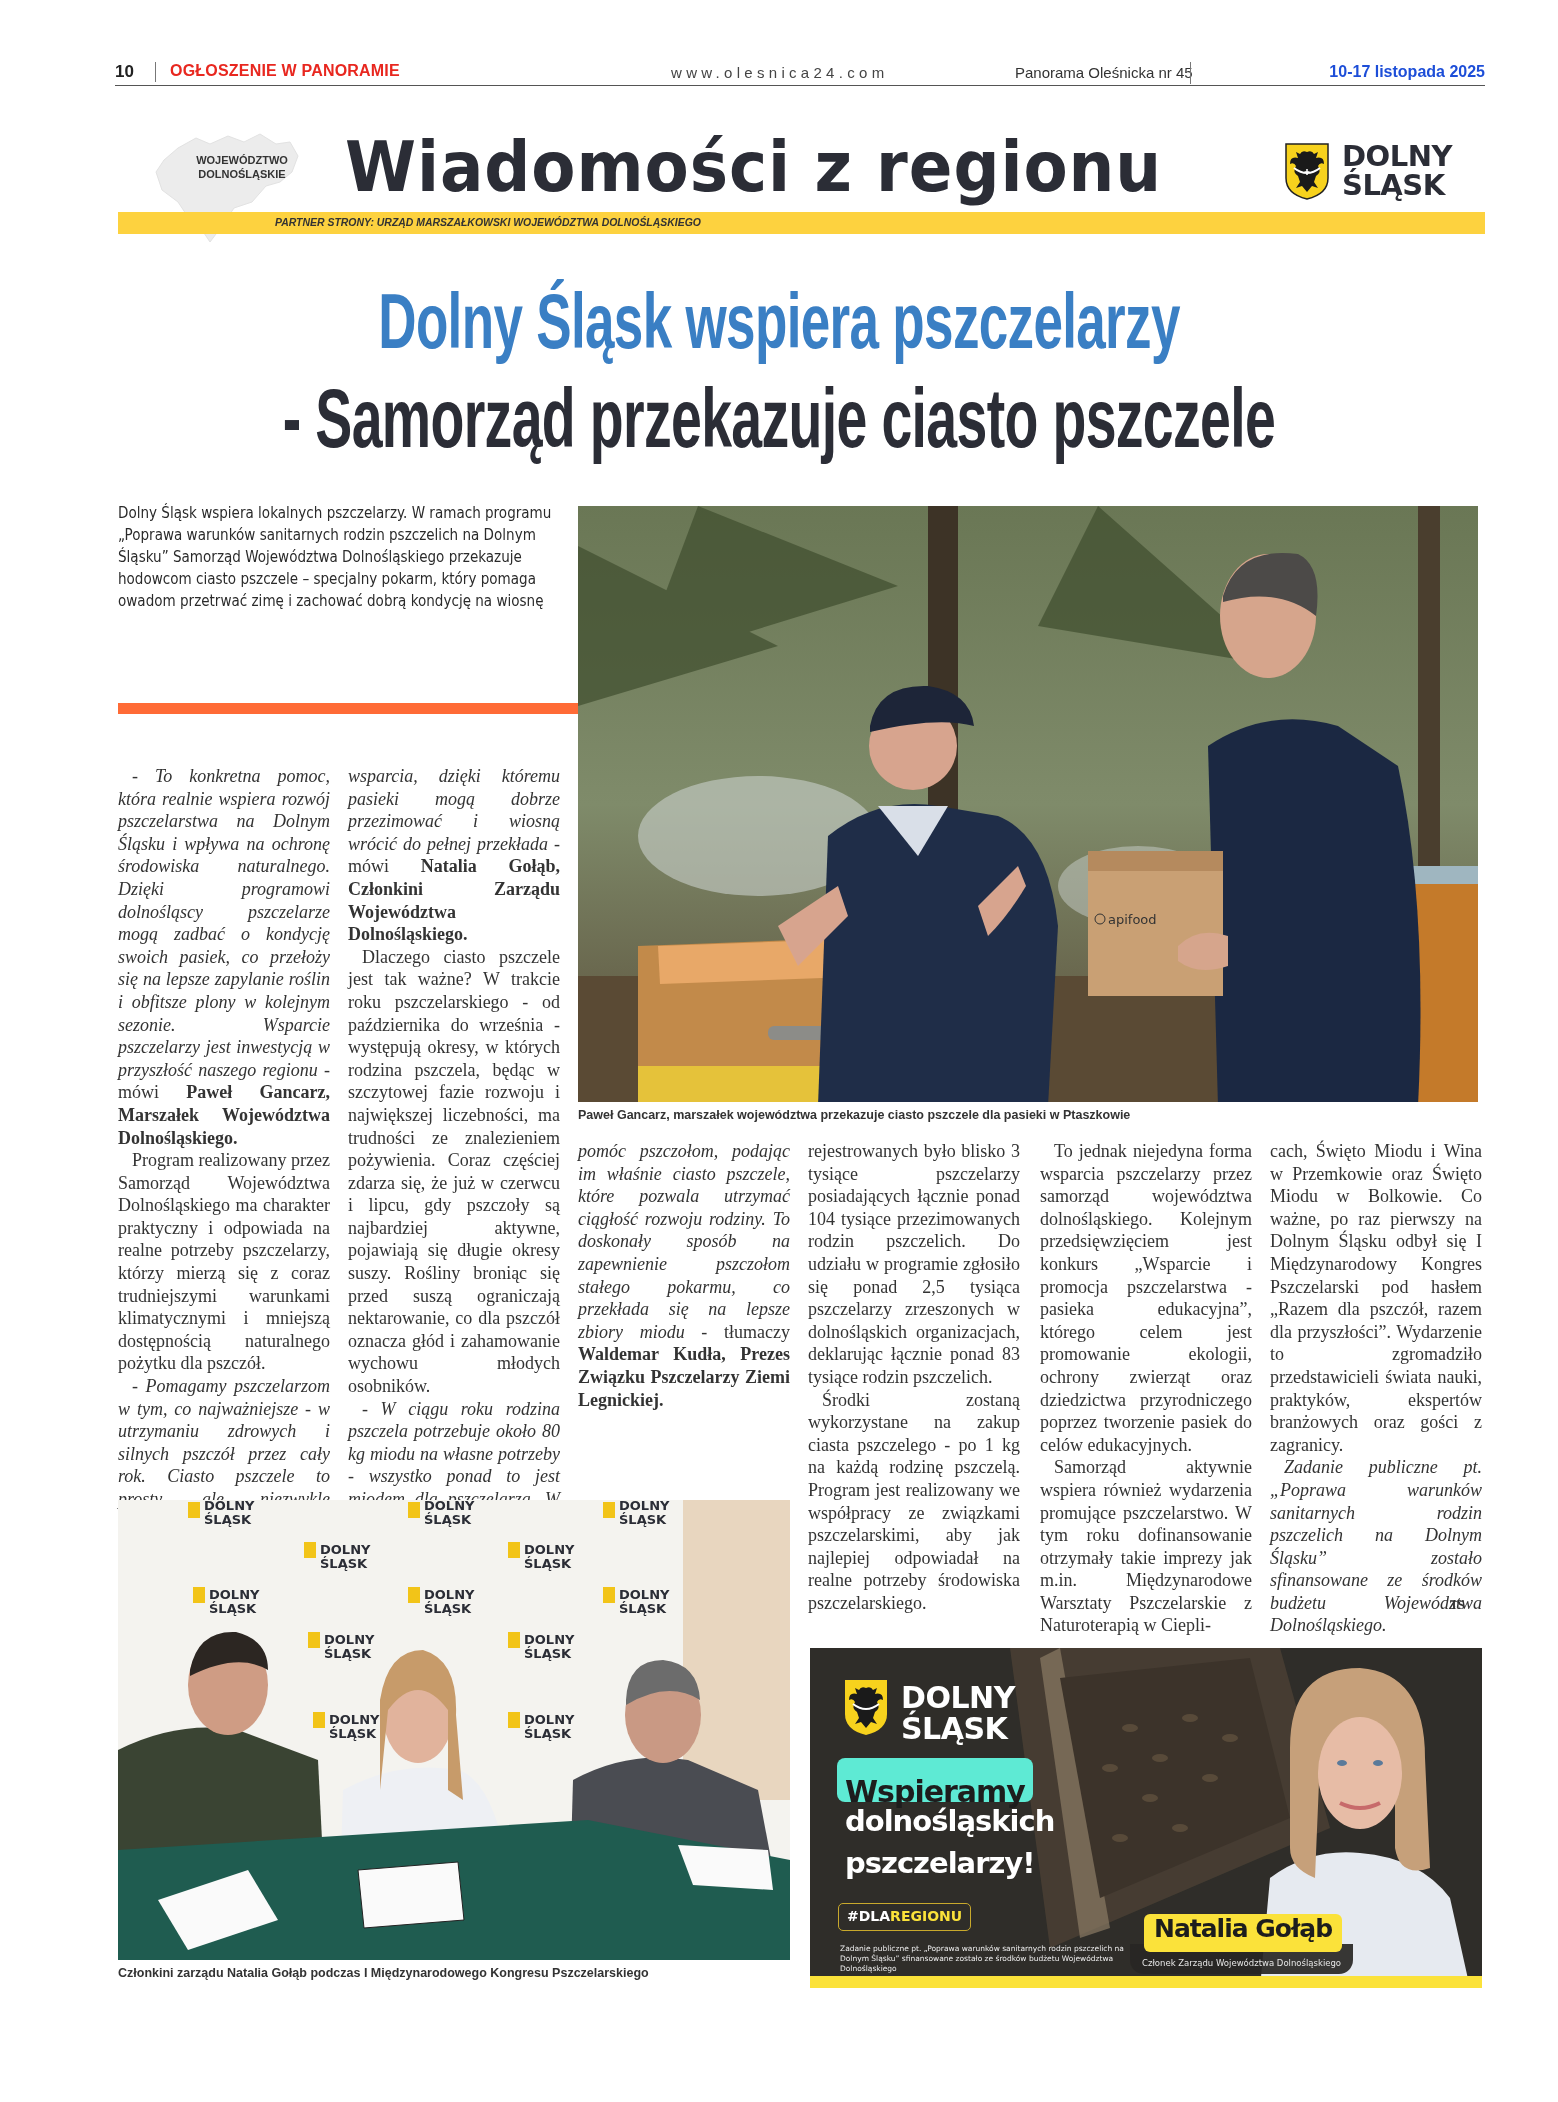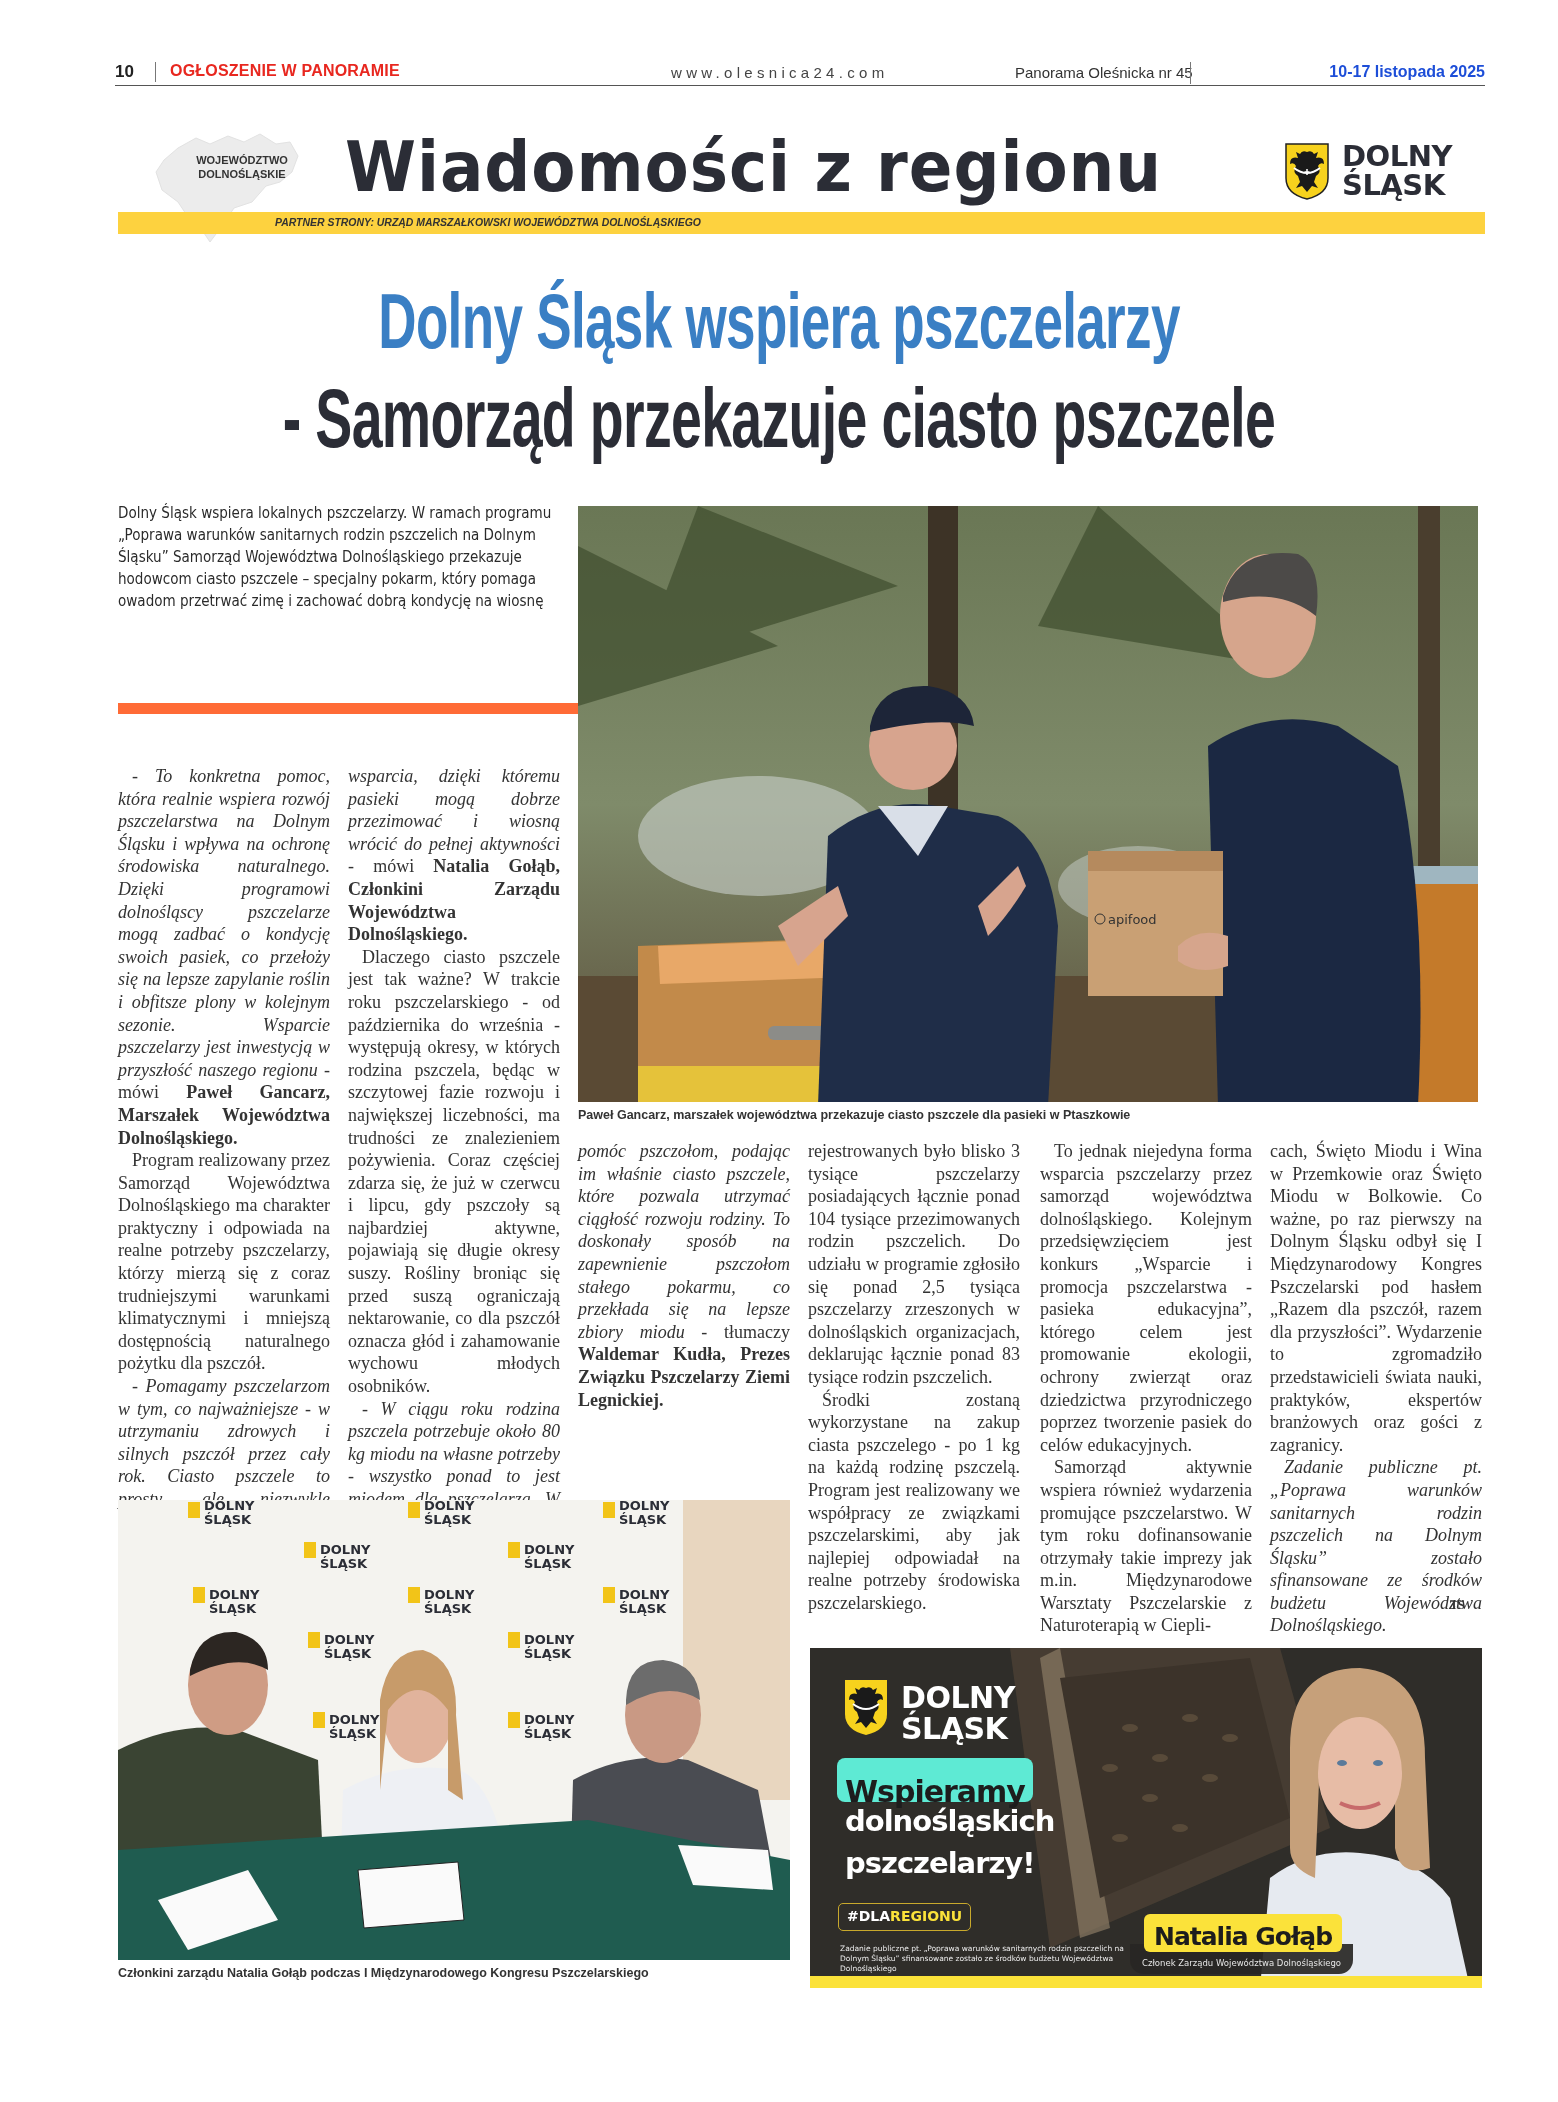--- a/index.html
+++ b/index.html
@@ -65,21 +65,21 @@
   .ad .bg { position: absolute; inset: 0; }
   .ad .ad-logo { position: absolute; left: 33px; top: 30px; }
   .ad .ad-logo .txt { position: absolute; left: 58px; top: 4px; font: bold 30px "DejaVu Sans", sans-serif; color: #fff; line-height: 31px; white-space: nowrap; letter-spacing: -0.5px; }
   .ad .pill { position: absolute; left: 27px; top: 110px; background: #5eead4; border-radius: 8px; padding: 12px 8px; font: bold 30px "DejaVu Sans", sans-serif; color: #1d1d1d; height: 44px; line-height: 44px; letter-spacing: -1px; }
   .ad .l2 { position: absolute; left: 35px; top: 156px; font: bold 29px "DejaVu Sans", sans-serif; color: #fff; letter-spacing: -1px; }
   .ad .l3 { position: absolute; left: 35px; top: 198px; font: bold 29px "DejaVu Sans", sans-serif; color: #fff; letter-spacing: -1px; }
   .ad .hashtag { position: absolute; left: 28px; top: 255px; height: 28px; padding: 0 8px; border: 1.5px solid #c9a92c; border-radius: 5px; font: bold 14px "DejaVu Sans", sans-serif; color: #fff; line-height: 25px; }
   .ad .hashtag span.y { color: #fbe23a; }
   .ad .fine { position: absolute; left: 30px; top: 296px; width: 290px; font: 7.5px "DejaVu Sans", sans-serif; color: #eee; line-height: 10px; }
   .ad .person { position: absolute; left: 410px; top: 0; width: 262px; height: 340px; }
-  .ad .namebox { position: absolute; left: 334px; top: 266px; background: #fbe23a; border-radius: 6px; padding: 8px 10px; height: 38px; line-height: 38px; font: bold 25px "DejaVu Sans", sans-serif; color: #1d1d1d; letter-spacing: -1px; }
+  .ad .namebox { position: absolute; left: 334px; top: 266px; background: #fbe23a; border-radius: 6px; padding: 0 10px; height: 38px; line-height: 38px; font: bold 25px "DejaVu Sans", sans-serif; color: #1d1d1d; letter-spacing: -1px; }
   .ad .rolebox { position: absolute; left: 320px; top: 296px; background: rgba(40,38,36,0.92); border-radius: 0 0 14px 14px; padding: 14px 12px 6px; font: 8.5px "DejaVu Sans", sans-serif; color: #e5e5e5; }
   .ad .ybar { position: absolute; left: 0; bottom: 0; width: 100%; height: 12px; background: #fbe23a; }
 </style>
 </head>
 <body>
 
 <div class="abs runhead">
   <span class="pg">10</span>
   <span class="sep1"></span>
   <span class="sect">OGŁOSZENIE W PANORAMIE</span>
@@ -165,21 +165,21 @@
 </div>
 <div class="abs caption1">Paweł Gancarz, marszałek województwa przekazuje ciasto pszczele dla pasieki w Ptaszkowie</div>
 
 <div class="col c1">
   <p><i>- To konkretna pomoc, która realnie wspiera rozwój pszczelarstwa na Dolnym Śląsku i wpływa na ochronę środowiska naturalnego. Dzięki programowi dolnośląscy pszczelarze mogą zadbać o kondycję swoich pasiek, co przełoży się na lepsze zapylanie roślin i obfitsze plony w kolejnym sezonie. Wsparcie pszczelarzy jest inwestycją w przyszłość naszego regionu</i><span> - mówi </span><b>Paweł Gancarz, Marszałek Województwa Dolnośląskiego.</b></p>
   <p>Program realizowany przez Samorząd Województwa Dolnośląskiego ma charakter praktyczny i odpowiada na realne potrzeby pszczelarzy, którzy mierzą się z coraz trudniejszymi warunkami klimatycznymi i mniejszą dostępnością naturalnego pożytku dla pszczół.</p>
   <p><i>- Pomagamy pszczelarzom w tym, co najważniejsze - w utrzymaniu zdrowych i silnych pszczół przez cały rok. Ciasto pszczele to prosty, ale niezwykle skuteczny sposób wsparcia, dzięki któremu pasieki mogą dobrze przezimować i wiosną wrócić do pełnej aktywności</i></p>
 </div>
 
 <div class="col c2">
-  <p class="noind"><i>wsparcia, dzięki któremu pasieki mogą dobrze przezimować i wiosną wrócić do pełnej aktywności</i><span> - mówi </span><b>Natalia Gołąb, Członkini Zarządu Województwa Dolnośląskiego.</b></p>
+  <p class="noind"><i>wsparcia, dzięki któremu pasieki mogą dobrze przezimować i wiosną wrócić do pełnej przekłada</i><span> - mówi </span><b>Natalia Gołąb, Członkini Zarządu Województwa Dolnośląskiego.</b></p>
   <p>Dlaczego ciasto pszczele jest tak ważne? W trakcie roku pszczelarskiego - od października do września - występują okresy, w których rodzina pszczela, będąc w szczytowej fazie rozwoju i największej liczebności, ma trudności ze znalezieniem pożywienia. Coraz częściej zdarza się, że już w czerwcu i lipcu, gdy pszczoły są najbardziej aktywne, pojawiają się długie okresy suszy. Rośliny broniąc się przed suszą ograniczają nektarowanie, co dla pszczół oznacza głód i zahamowanie wychowu młodych osobników.</p>
   <p><i>- W ciągu roku rodzina pszczela potrzebuje około 80 kg miodu na własne potrzeby - wszystko ponad to jest miodem dla pszczelarza. W okresach niedoboru można</i></p>
 </div>
 
 <div class="col c3">
   <p class="noind"><i>pomóc pszczołom, podając im właśnie ciasto pszczele, które pozwala utrzymać ciągłość rozwoju rodziny. To doskonały sposób na zapewnienie pszczołom stałego pokarmu, co przekłada się na lepsze zbiory miodu</i><span> - tłumaczy </span><b>Waldemar Kudła, Prezes Związku Pszczelarzy Ziemi Legnickiej.</b></p>
 </div>
 
 <div class="col c4">
   <p class="noind">rejestrowanych było blisko 3 tysiące pszczelarzy posiadających łącznie ponad 104 tysiące przezimowanych rodzin pszczelich. Do udziału w programie zgłosiło się ponad 2,5 tysiąca pszczelarzy zrzeszonych w dolnośląskich organizacjach, deklarując łącznie ponad 83 tysiące rodzin pszczelich.</p>

